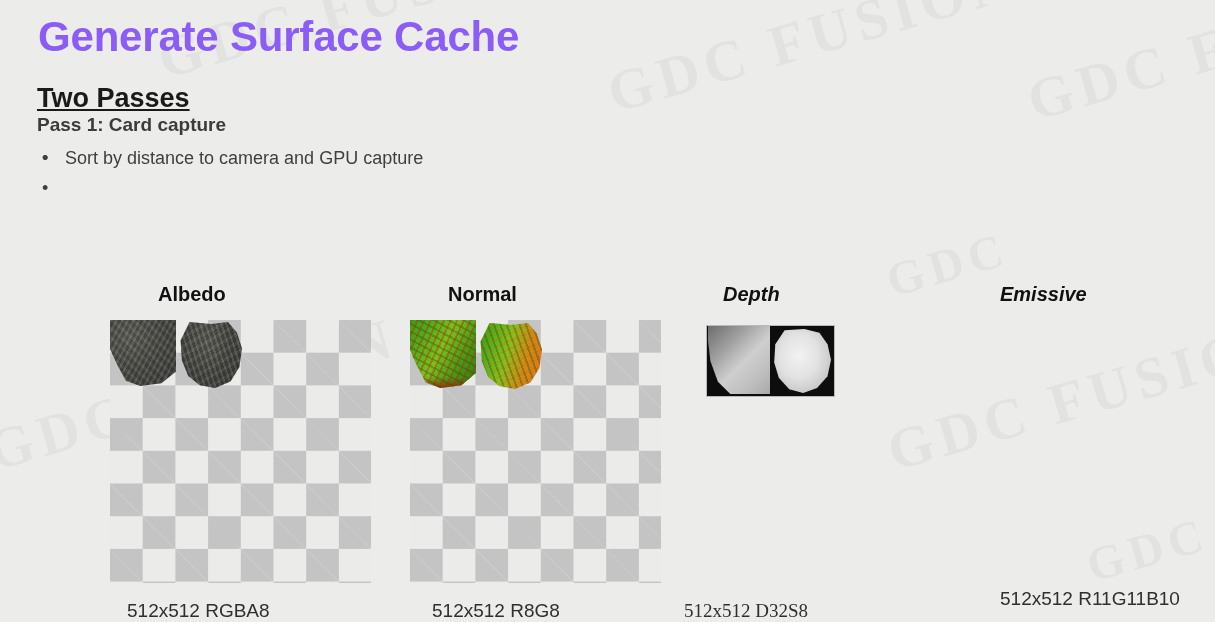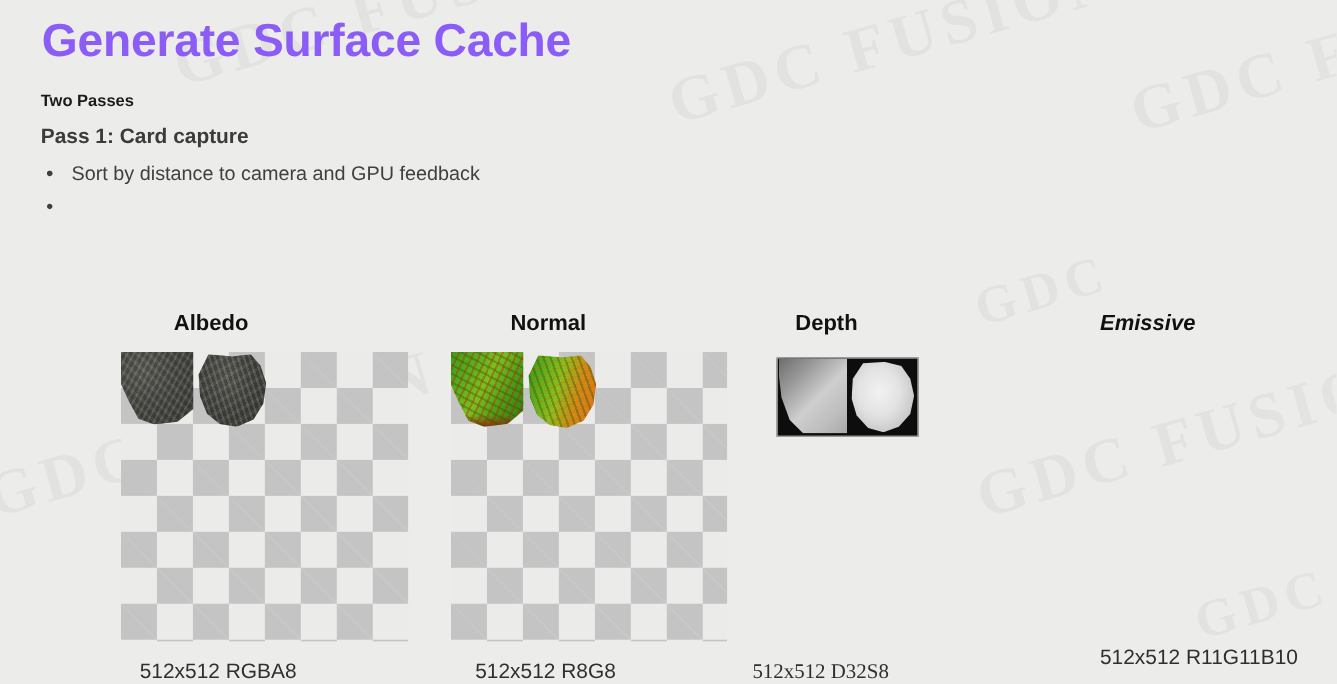--- a/index.html
+++ b/index.html
@@ -50,23 +50,24 @@
     top: 13px;
     font-size: 42px;
     font-weight: 700;
     color: #8b5cf6;
     letter-spacing: -0.2px;
   }
   .subhead {
     position: absolute;
     left: 37px;
     top: 83px;
-    font-size: 15px;
+    font-size: 27px;
     font-weight: 700;
     color: #1a1a1a;
+    text-decoration: underline;
   }
   .passline {
     position: absolute;
     left: 37px;
     top: 114px;
     font-size: 19px;
     font-weight: 700;
     color: #3b3b3b;
   }
   .bullets {
@@ -95,22 +96,22 @@
 
   
   .col-header {
     position: absolute;
     font-size: 20px;
     font-weight: 700;
     color: #111;
     z-index: 3;
   }
   .hdr-albedo   { left: 158px;  top: 283px; }
-  .hdr-normal   { left: 464px;  top: 283px; }
-  .hdr-depth    { left: 723px;  top: 283px; }
+  .hdr-normal   { left: 448px;  top: 283px; }
+  .hdr-depth    { left: 723px;  top: 283px; font-style: italic; }
   .hdr-emissive { left: 1000px; top: 283px; font-style: italic; }
 
   
   .checker {
     position: absolute;
     z-index: 1;
     background-color: #ebebea;
     background-image:
       linear-gradient(45deg, #c4c4c4 25%, transparent 25%, transparent 75%, #c4c4c4 75%),
       linear-gradient(45deg, #c4c4c4 25%, transparent 25%, transparent 75%, #c4c4c4 75%);
@@ -244,21 +245,21 @@
   <div class="subhead">Two Passes</div>
 
   <div class="passline">Pass 1:  Card capture</div>
 
   <ul class="bullets">
     <li>
       <span class="bdot">•</span>
     </li>
     <li>
       <span class="bdot">•</span>
-      <span>Sort by distance to camera and GPU feedback</span>
+      <span>Sort by distance to camera and GPU capture</span>
     </li>
     <li>
       <span class="bdot">•</span>
     </li>
   </ul>
 
   <div class="col-header hdr-albedo">Albedo</div>
   <div class="col-header hdr-normal">Normal</div>
   <div class="col-header hdr-depth">Depth</div>
   <div class="col-header hdr-emissive">Emissive</div>

